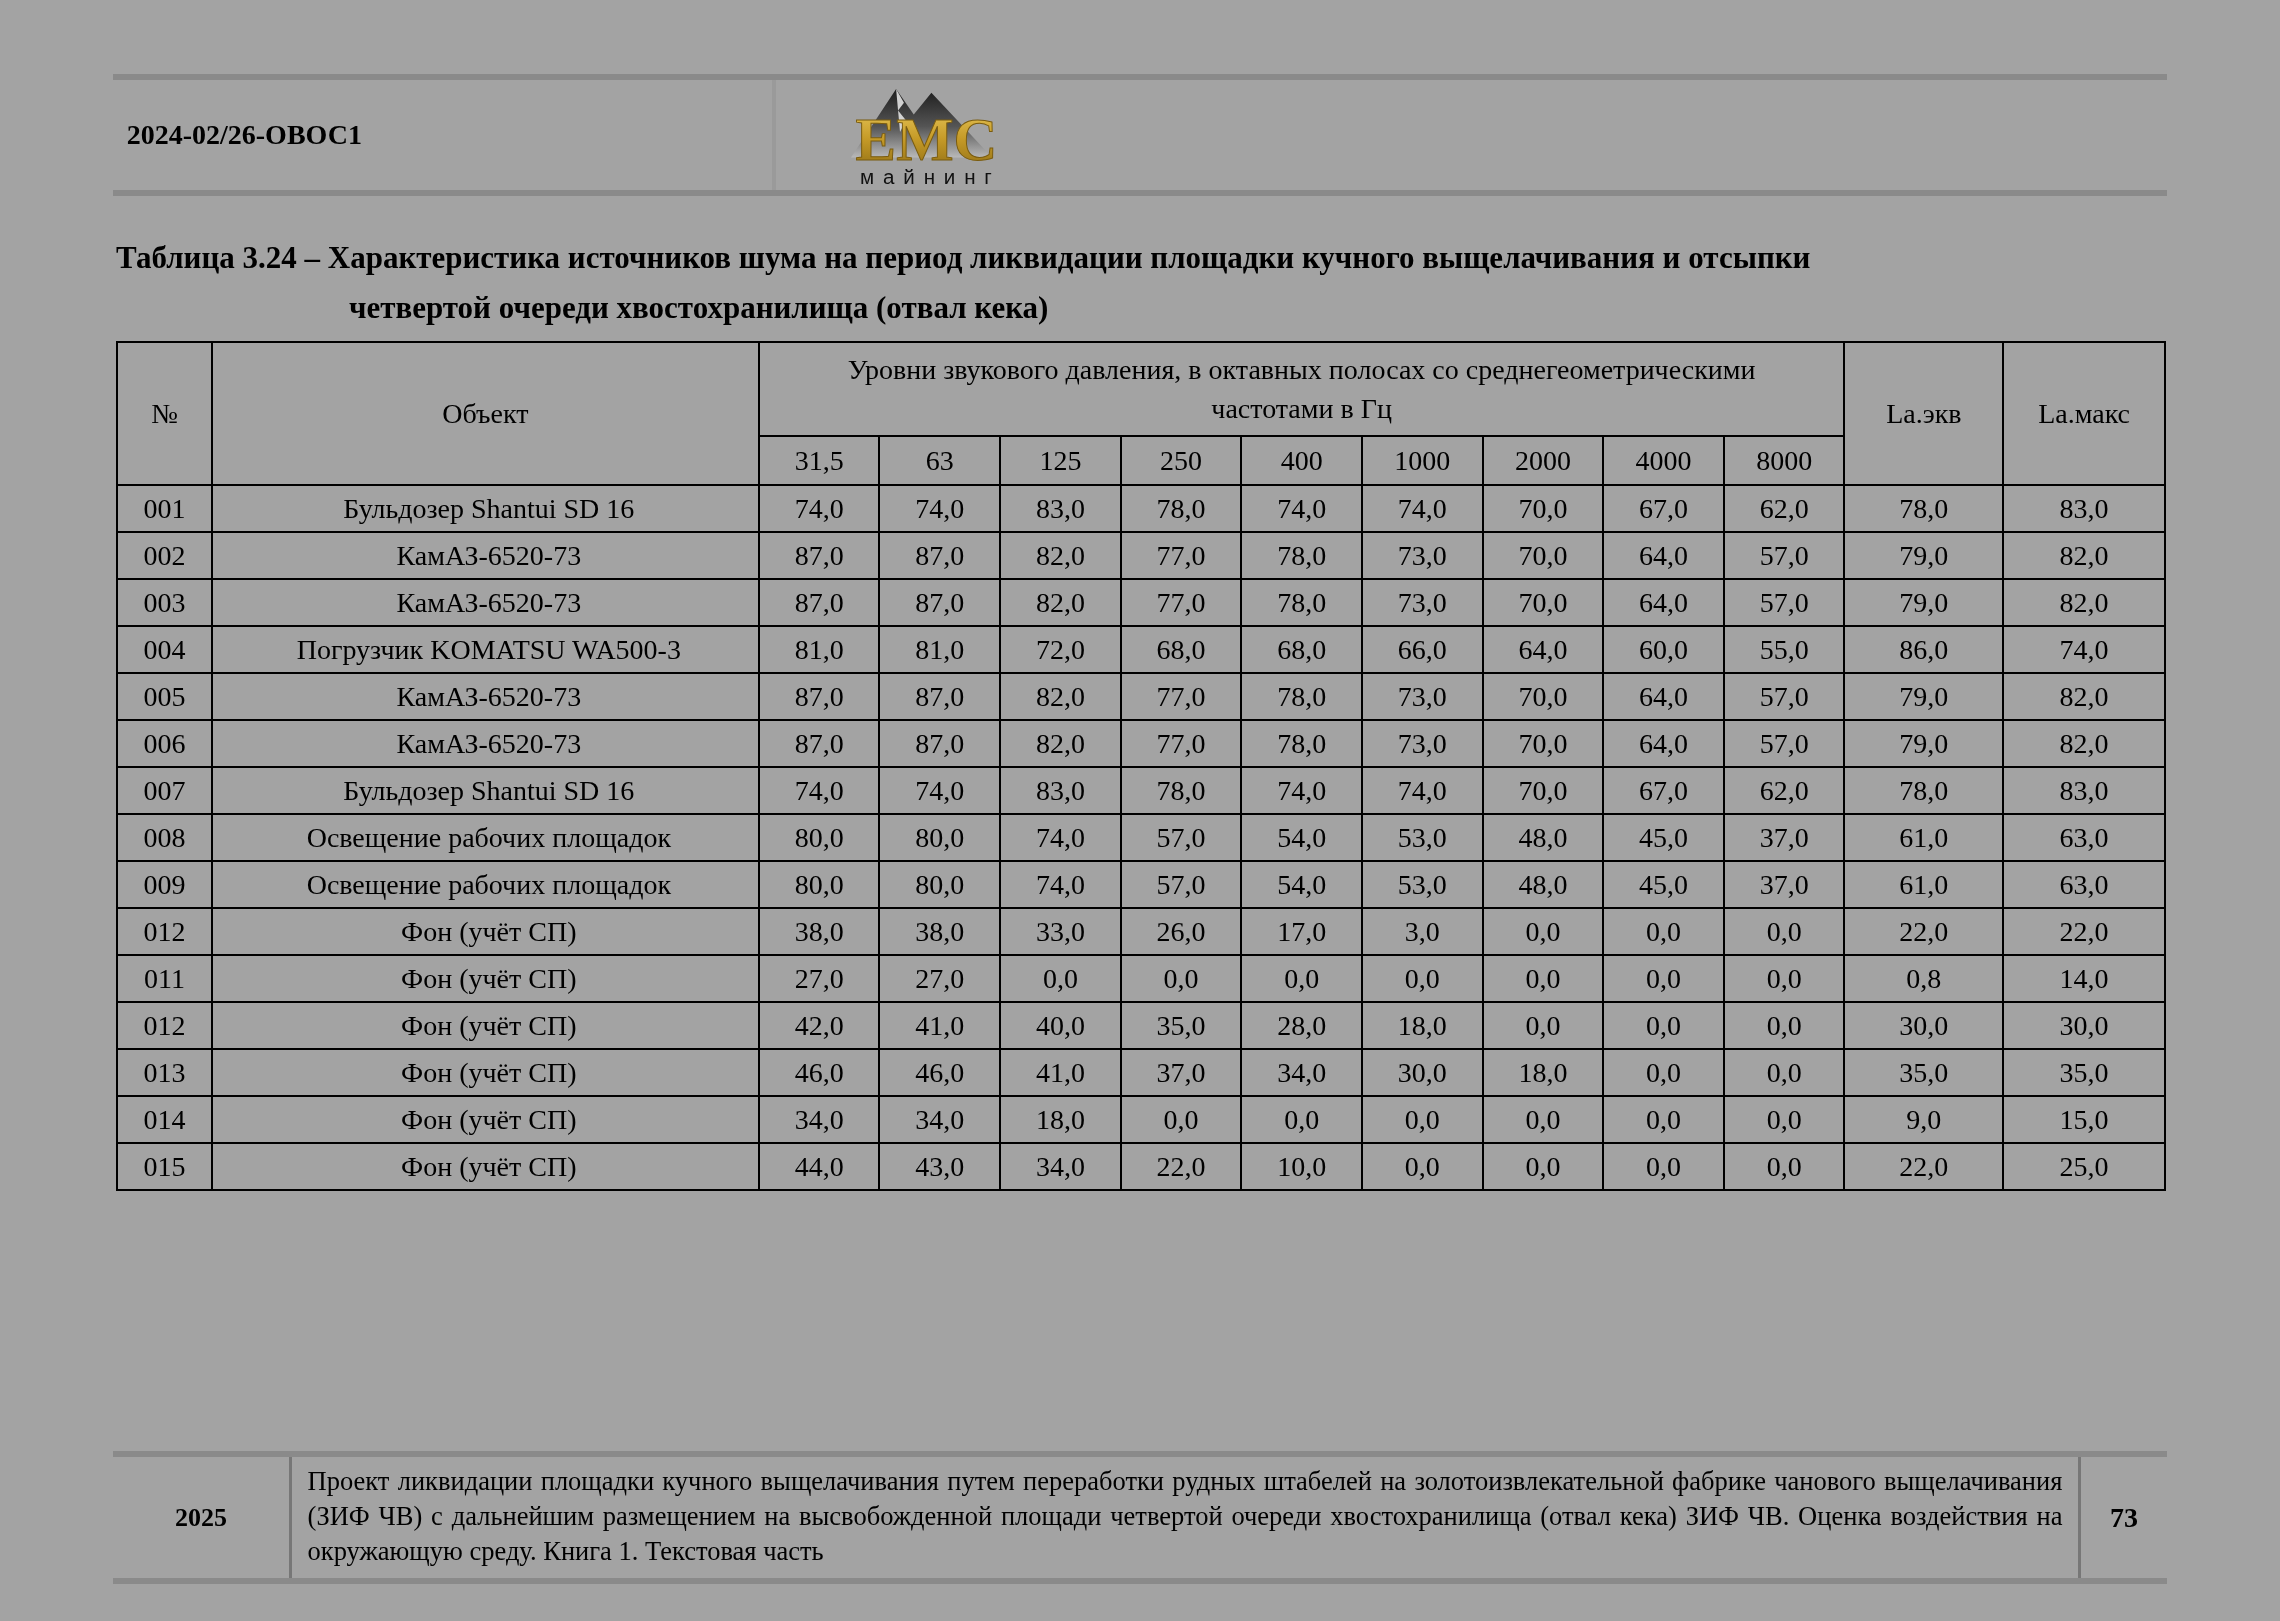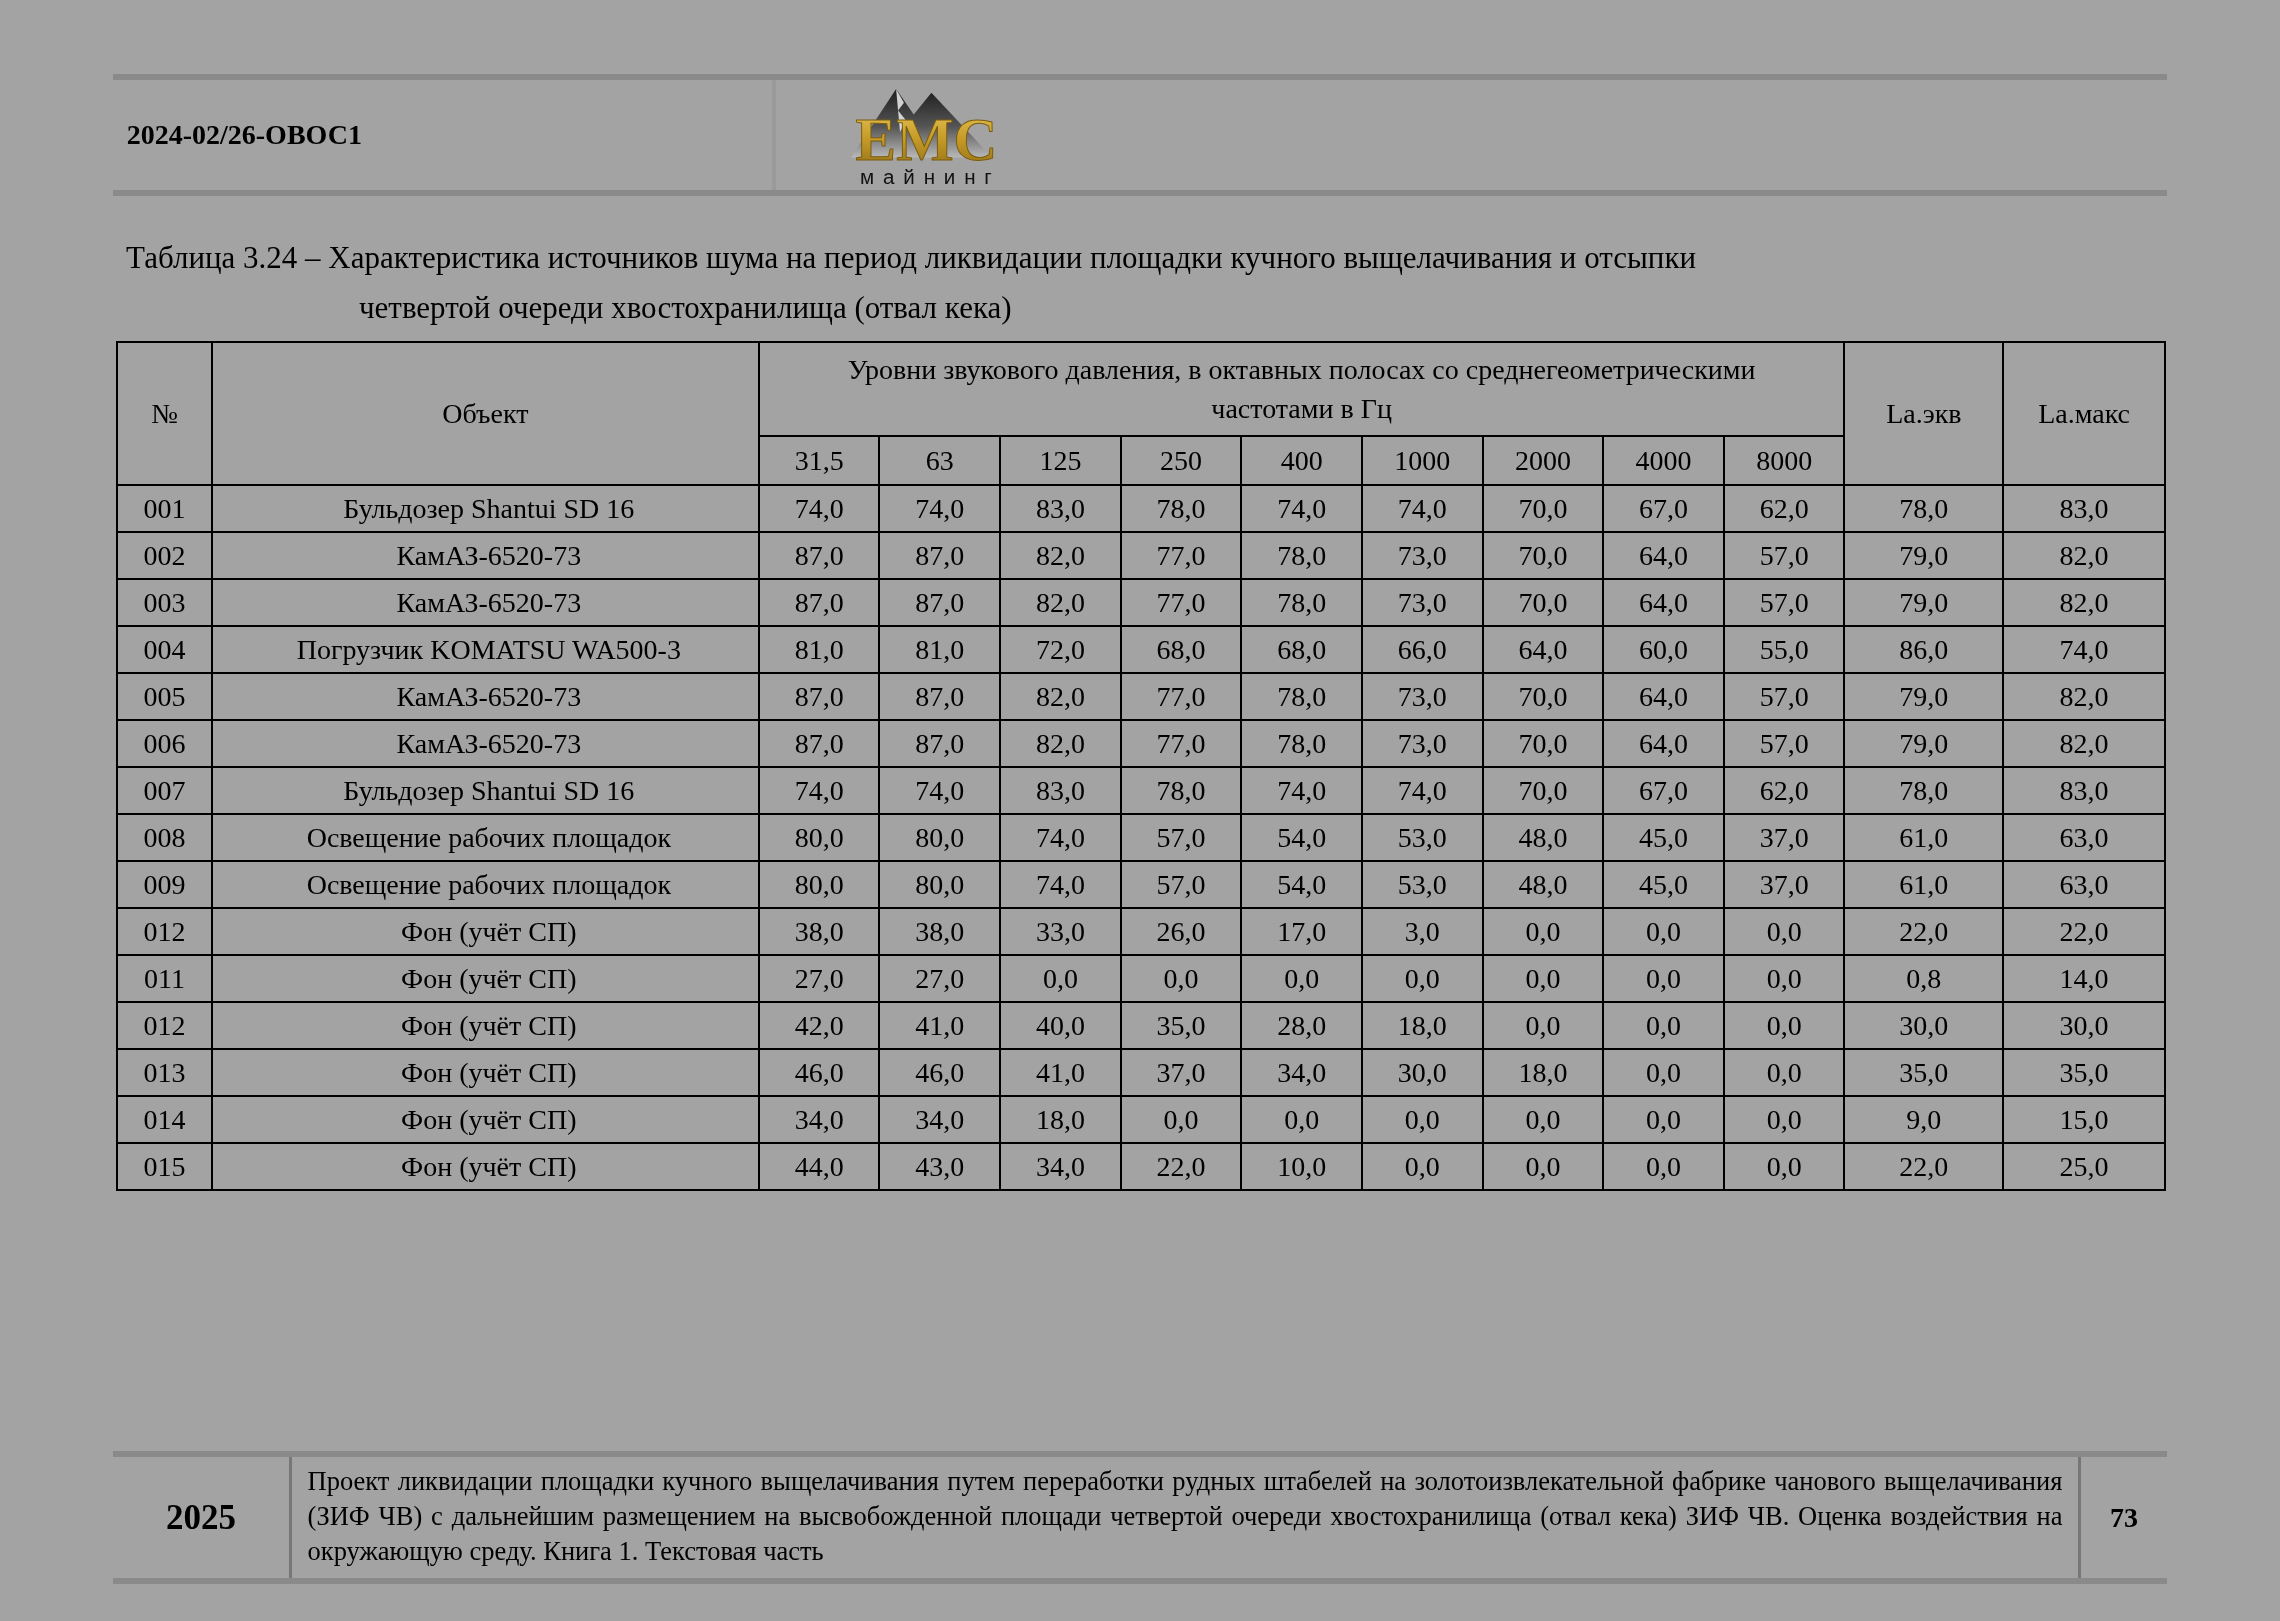--- a/index.html
+++ b/index.html
@@ -13,41 +13,41 @@
   .hdr-bar { height:5.9px; background:#8a8a8a; }
   .hdr-row { display:flex; align-items:stretch; height:110px; }
   .hdr-code { width:659px; display:flex; align-items:center; font-weight:bold; font-size:28px; padding-left:13.7px; box-sizing:border-box; }
   .hdr-vline { width:3.9px; background:#9a9a9a; }
   .hdr-logo { width:302px; display:flex; align-items:center; justify-content:center; }
   .hdr-company { flex:1; display:flex; flex-direction:column; align-items:center; justify-content:center; font-weight:bold; font-size:27.4px; line-height:1.45; text-align:center; }
 
   .logo-sub { letter-spacing:9px; font-size:21px; font-family:"Liberation Sans", sans-serif; fill:#111; }
 
   
-  .ttl { position:absolute; left:126px; top:233px; width:2050px; font-weight:normal; font-size:31px; line-height:1.62; }
+  .ttl { position:absolute; left:116px; top:233px; width:2050px; font-weight:bold; font-size:31px; line-height:1.62; }
   .ttl-l2 { padding-left:233px; }
 
   
   table.noise { position:absolute; left:116px; top:341px; width:2050px; border-collapse:collapse; table-layout:fixed; font-size:28px; }
   table.noise, table.noise th, table.noise td { border:2px solid #000; }
   table.noise { border:2.9px solid #000; }
   table.noise th { font-weight:normal; }
   .th-top { height:92px; vertical-align:middle; text-align:center; line-height:1.4; }
   .th-levels { border-bottom:2.9px solid #000 !important; padding:0 23.5px; }
   .th-freq { height:45px; text-align:center; }
   thead { border-bottom:2.9px solid #000; }
   tbody tr { height:47px; }
   td.c { text-align:center; vertical-align:middle; }
   td.obj-cell { text-align:center; vertical-align:middle; padding-left:7.8px; }
 
   
   .ftr { position:absolute; left:113px; top:1451px; width:2054px; }
   .ftr-bar { height:5.9px; background:#8a8a8a; }
   .ftr-row { display:flex; align-items:stretch; }
-  .ftr-year { width:176px; display:flex; align-items:center; justify-content:center; font-weight:bold; font-size:35px; }
+  .ftr-year { width:176px; display:flex; align-items:center; justify-content:center; font-weight:bold; font-size:26px; }
   .ftr-vline { width:2.9px; background:#777; }
   .ftr-desc { flex:1; padding:6.9px 15.7px 8.8px 15.7px; font-size:26.5px; line-height:1.33; text-align:justify; box-sizing:border-box; }
   .ftr-page { width:86px; display:flex; align-items:center; justify-content:center; font-weight:bold; font-size:28px; }
 </style>
 </head>
 <body>
 
 <div class="page">
 
   <div class="hdr">

